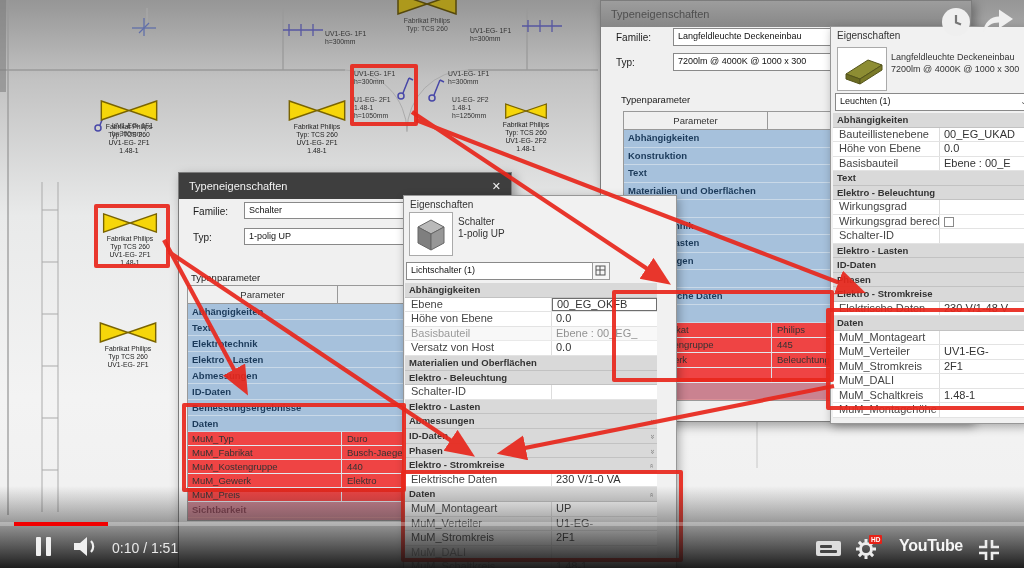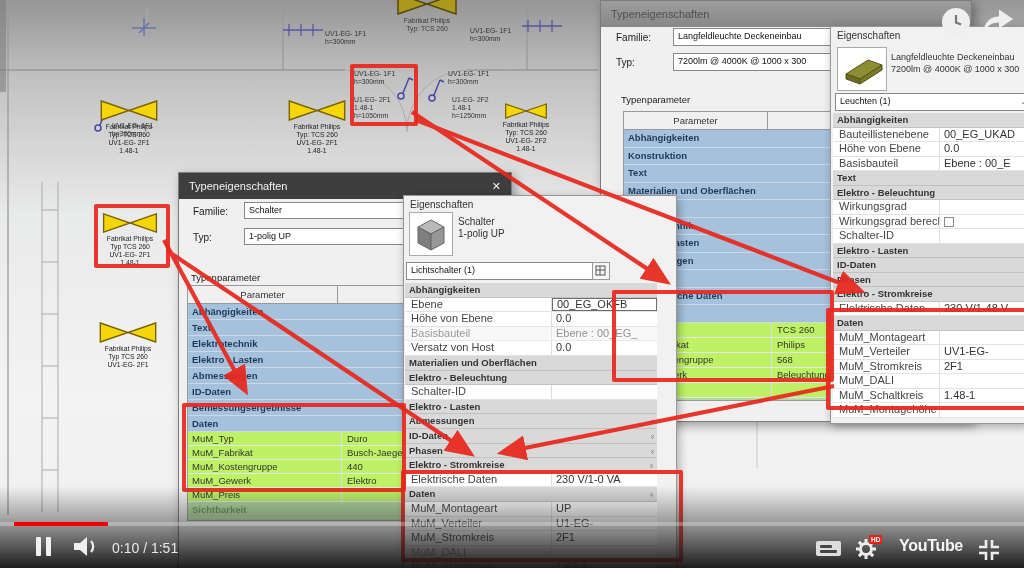--- a/index.html
+++ b/index.html
@@ -14,21 +14,21 @@
 
   
   .dlg{position:absolute;background:#f0f0f0;border:1px solid #7c7c7c;box-shadow:3px 4px 10px rgba(0,0,0,.35);}
   .titlebar{height:26px;display:flex;align-items:center;justify-content:space-between;padding:0 10px;font-size:11px;text-align:center;}
   .dlg.back .titlebar{background:linear-gradient(#9d9d9d,#878787);color:#4f4f4f;}
   .dlg.front .titlebar{background:#3e3e3e;color:#f2f2f2;}
   .closex{font-size:11px;cursor:default;}
   .fieldlabel{position:absolute;font-size:10px;color:#1a1a1a;}
   .combo{position:absolute;background:#fff;border:1px solid #898989;font-size:9px;line-height:15px;padding:0 14px 0 4px;white-space:nowrap;overflow:hidden;color:#111;}
   .combo .chev-d{position:absolute;right:3px;top:0;color:#666;font-size:8px;}
-  .tbl{position:absolute;background:#bef264;border:1px solid #999;overflow:hidden;}
+  .tbl{position:absolute;background:#ef4444;border:1px solid #999;overflow:hidden;}
   .tbl-head{height:17px;background:#f0f0f0;border-bottom:1px solid #999;display:flex;font-size:9.5px;color:#333;}
   .tbl-head .h1{width:var(--nmw);border-right:1px solid #999;text-align:center;line-height:17px;}
   .t-sec{height:var(--sech);background:#a6c1dc;border-bottom:1px solid #c9d9e8;font-weight:bold;color:#1b3a5a;font-size:9.5px;line-height:var(--sech);padding-left:4px;overflow:hidden;position:relative;}
   .t-par{height:var(--parh);display:flex;border-bottom:1px solid #e2e8ef;font-size:9.5px;line-height:var(--parh);color:#333;overflow:hidden;}
   .t-par .nm{width:var(--nmw);border-right:1px solid #d8dfe8;padding-left:4px;overflow:hidden;white-space:nowrap;}
   .t-par .vl{flex:1;padding-left:5px;overflow:hidden;white-space:nowrap;}
   .dim{opacity:.5;filter:blur(.3px);}
 
   
   .pal{position:absolute;background:#f1f1f1;border:1px solid #979797;box-shadow:2px 3px 9px rgba(0,0,0,.3);overflow:hidden;}
@@ -217,30 +217,26 @@
           <div class="t-sec"><span>Text</span></div>
           <div class="t-sec"><span>Materialien und Oberflächen</span></div>
           <div class="t-sec"><span>Elektro</span></div>
           <div class="t-sec"><span>Elektrotechnik</span></div>
           <div class="t-sec"><span>Elektro - Lasten</span></div>
           <div class="t-sec"><span>Abmessungen</span></div>
           <div class="t-sec"><span>ID-Daten</span></div>
           <div class="t-sec"><span>Fotometrische Daten</span></div>
           <div class="t-sec"><span>Daten</span></div>
           <div class="t-par">
-            <span class="nm">MuM_Typ</span>
-            <span class="vl">TCS 260</span>
-          </div>
-          <div class="t-par">
             <span class="nm">MuM_Fabrikat</span>
             <span class="vl">Philips</span>
           </div>
           <div class="t-par">
             <span class="nm">MuM_Kostengruppe</span>
-            <span class="vl">568</span>
+            <span class="vl">445</span>
           </div>
           <div class="t-par">
             <span class="nm">MuM_Gewerk</span>
             <span class="vl">Beleuchtung</span>
           </div>
           <div class="t-par">
             <span class="nm">MuM_Preis</span>
             <span class="vl"></span>
           </div>
           <div class="t-sec dim"><span>Sonstige</span></div>

